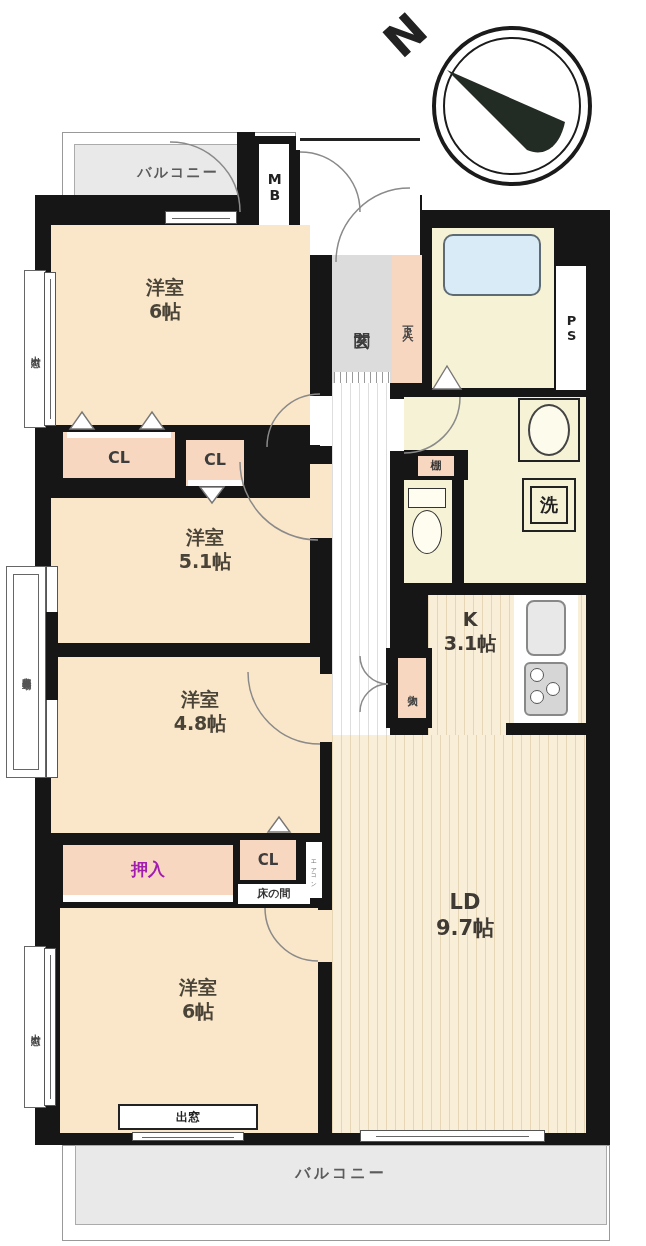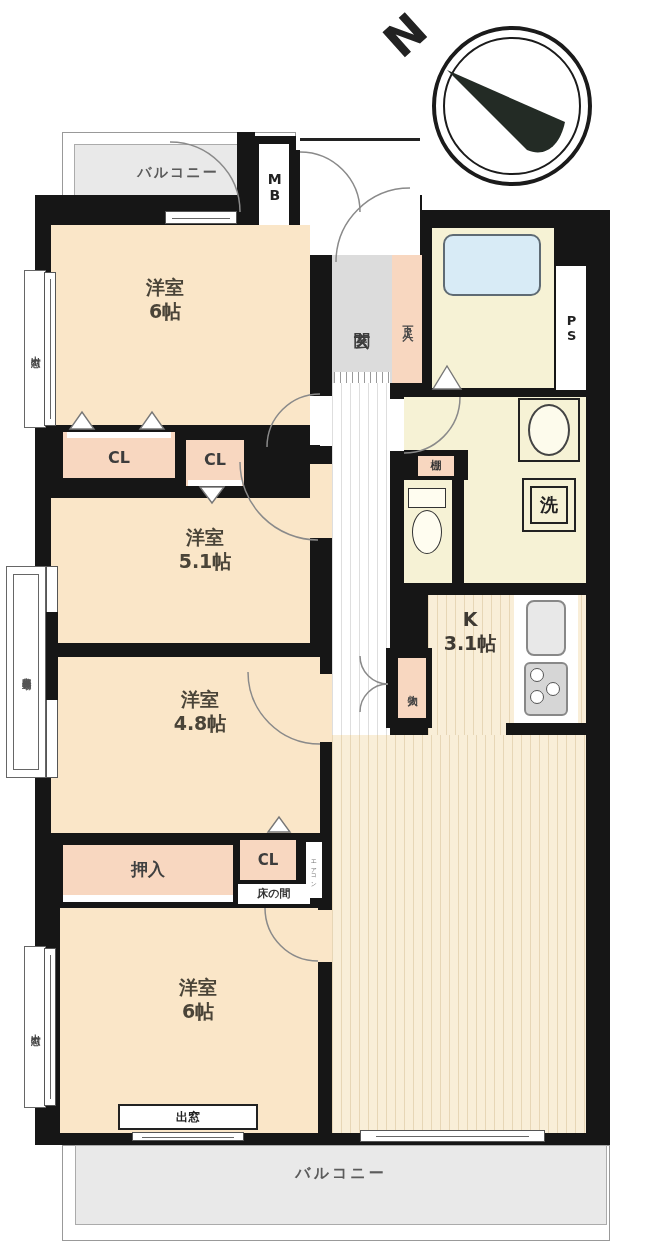--- a/index.html
+++ b/index.html
@@ -80,20 +80,24 @@
   <div class="circle" style="left:530px;top:668px;width:14px;height:14px;border:1.5px solid #555;"></div>
   <div class="circle" style="left:546px;top:682px;width:14px;height:14px;border:1.5px solid #555;"></div>
   <div class="circle" style="left:530px;top:690px;width:14px;height:14px;border:1.5px solid #555;"></div>
   <div class="wall" style="left:506px;top:723px;width:80px;height:12px;"></div>
   <div class="lbl" style="left:420px;top:600px;width:100px;height:64px;flex-direction:column;font-size:19px;color:#3f3a33;">
     <span>K</span>
     <span>3.1帖</span>
   </div>
 
   <div class="stripes-ld" style="left:332px;top:735px;width:254px;height:398px;"></div>
+  <div class="lbl" style="left:395px;top:876px;width:140px;height:78px;flex-direction:column;font-size:21px;color:#3f3a33;">
+    <span>LD</span>
+    <span>9.7帖</span>
+  </div>
 
   <div class="cream" style="left:51px;top:225px;width:259px;height:200px;"></div>
   <div class="pane" style="left:165px;top:211px;width:72px;height:13px;">
       <div class="hline"></div>
     </div>
   <div class="lbl" style="left:95px;top:268px;width:140px;height:64px;flex-direction:column;font-size:19px;color:#4a4438;">
     <span>洋室</span>
     <span>6帖</span>
   </div>
 
@@ -115,21 +119,21 @@
 
   <div class="cream" style="left:51px;top:657px;width:269px;height:176px;"></div>
   <div class="cream" style="left:312px;top:674px;width:20px;height:68px;"></div>
   <div class="lbl" style="left:120px;top:680px;width:160px;height:64px;flex-direction:column;font-size:19px;color:#4a4438;">
     <span>洋室</span>
     <span>4.8帖</span>
   </div>
 
   <div class="pink" style="left:63px;top:845px;width:170px;height:50px;"></div>
   <div class="white" style="left:63px;top:895px;width:170px;height:7px;"></div>
-  <div class="lbl" style="left:63px;top:848px;width:170px;height:44px;font-size:17px;color:#404040;">押入</div>
+  <div class="lbl" style="left:63px;top:848px;width:170px;height:44px;font-size:17px;color:#a21caf;">押入</div>
   <div class="pink" style="left:240px;top:840px;width:56px;height:40px;"></div>
   <div class="lbl" style="left:240px;top:840px;width:56px;height:40px;font-size:15px;color:#3c3c3c;">CL</div>
   <div class="white" style="left:238px;top:884px;width:72px;height:20px;"></div>
   <div class="lbl" style="left:238px;top:884px;width:72px;height:20px;font-size:11px;font-weight:600;color:#333;">床の間</div>
   <div class="white" style="left:306px;top:842px;width:16px;height:56px;"></div>
   <div class="lbl vtext" style="left:306px;top:844px;width:16px;height:52px;font-size:6px;font-weight:400;letter-spacing:0;color:#777;">エアコン</div>
 
   <div class="cream" style="left:60px;top:908px;width:258px;height:225px;"></div>
   <div class="cream" style="left:318px;top:910px;width:14px;height:52px;"></div>
   <div class="lbl" style="left:118px;top:968px;width:160px;height:64px;flex-direction:column;font-size:19px;color:#4a4438;">

